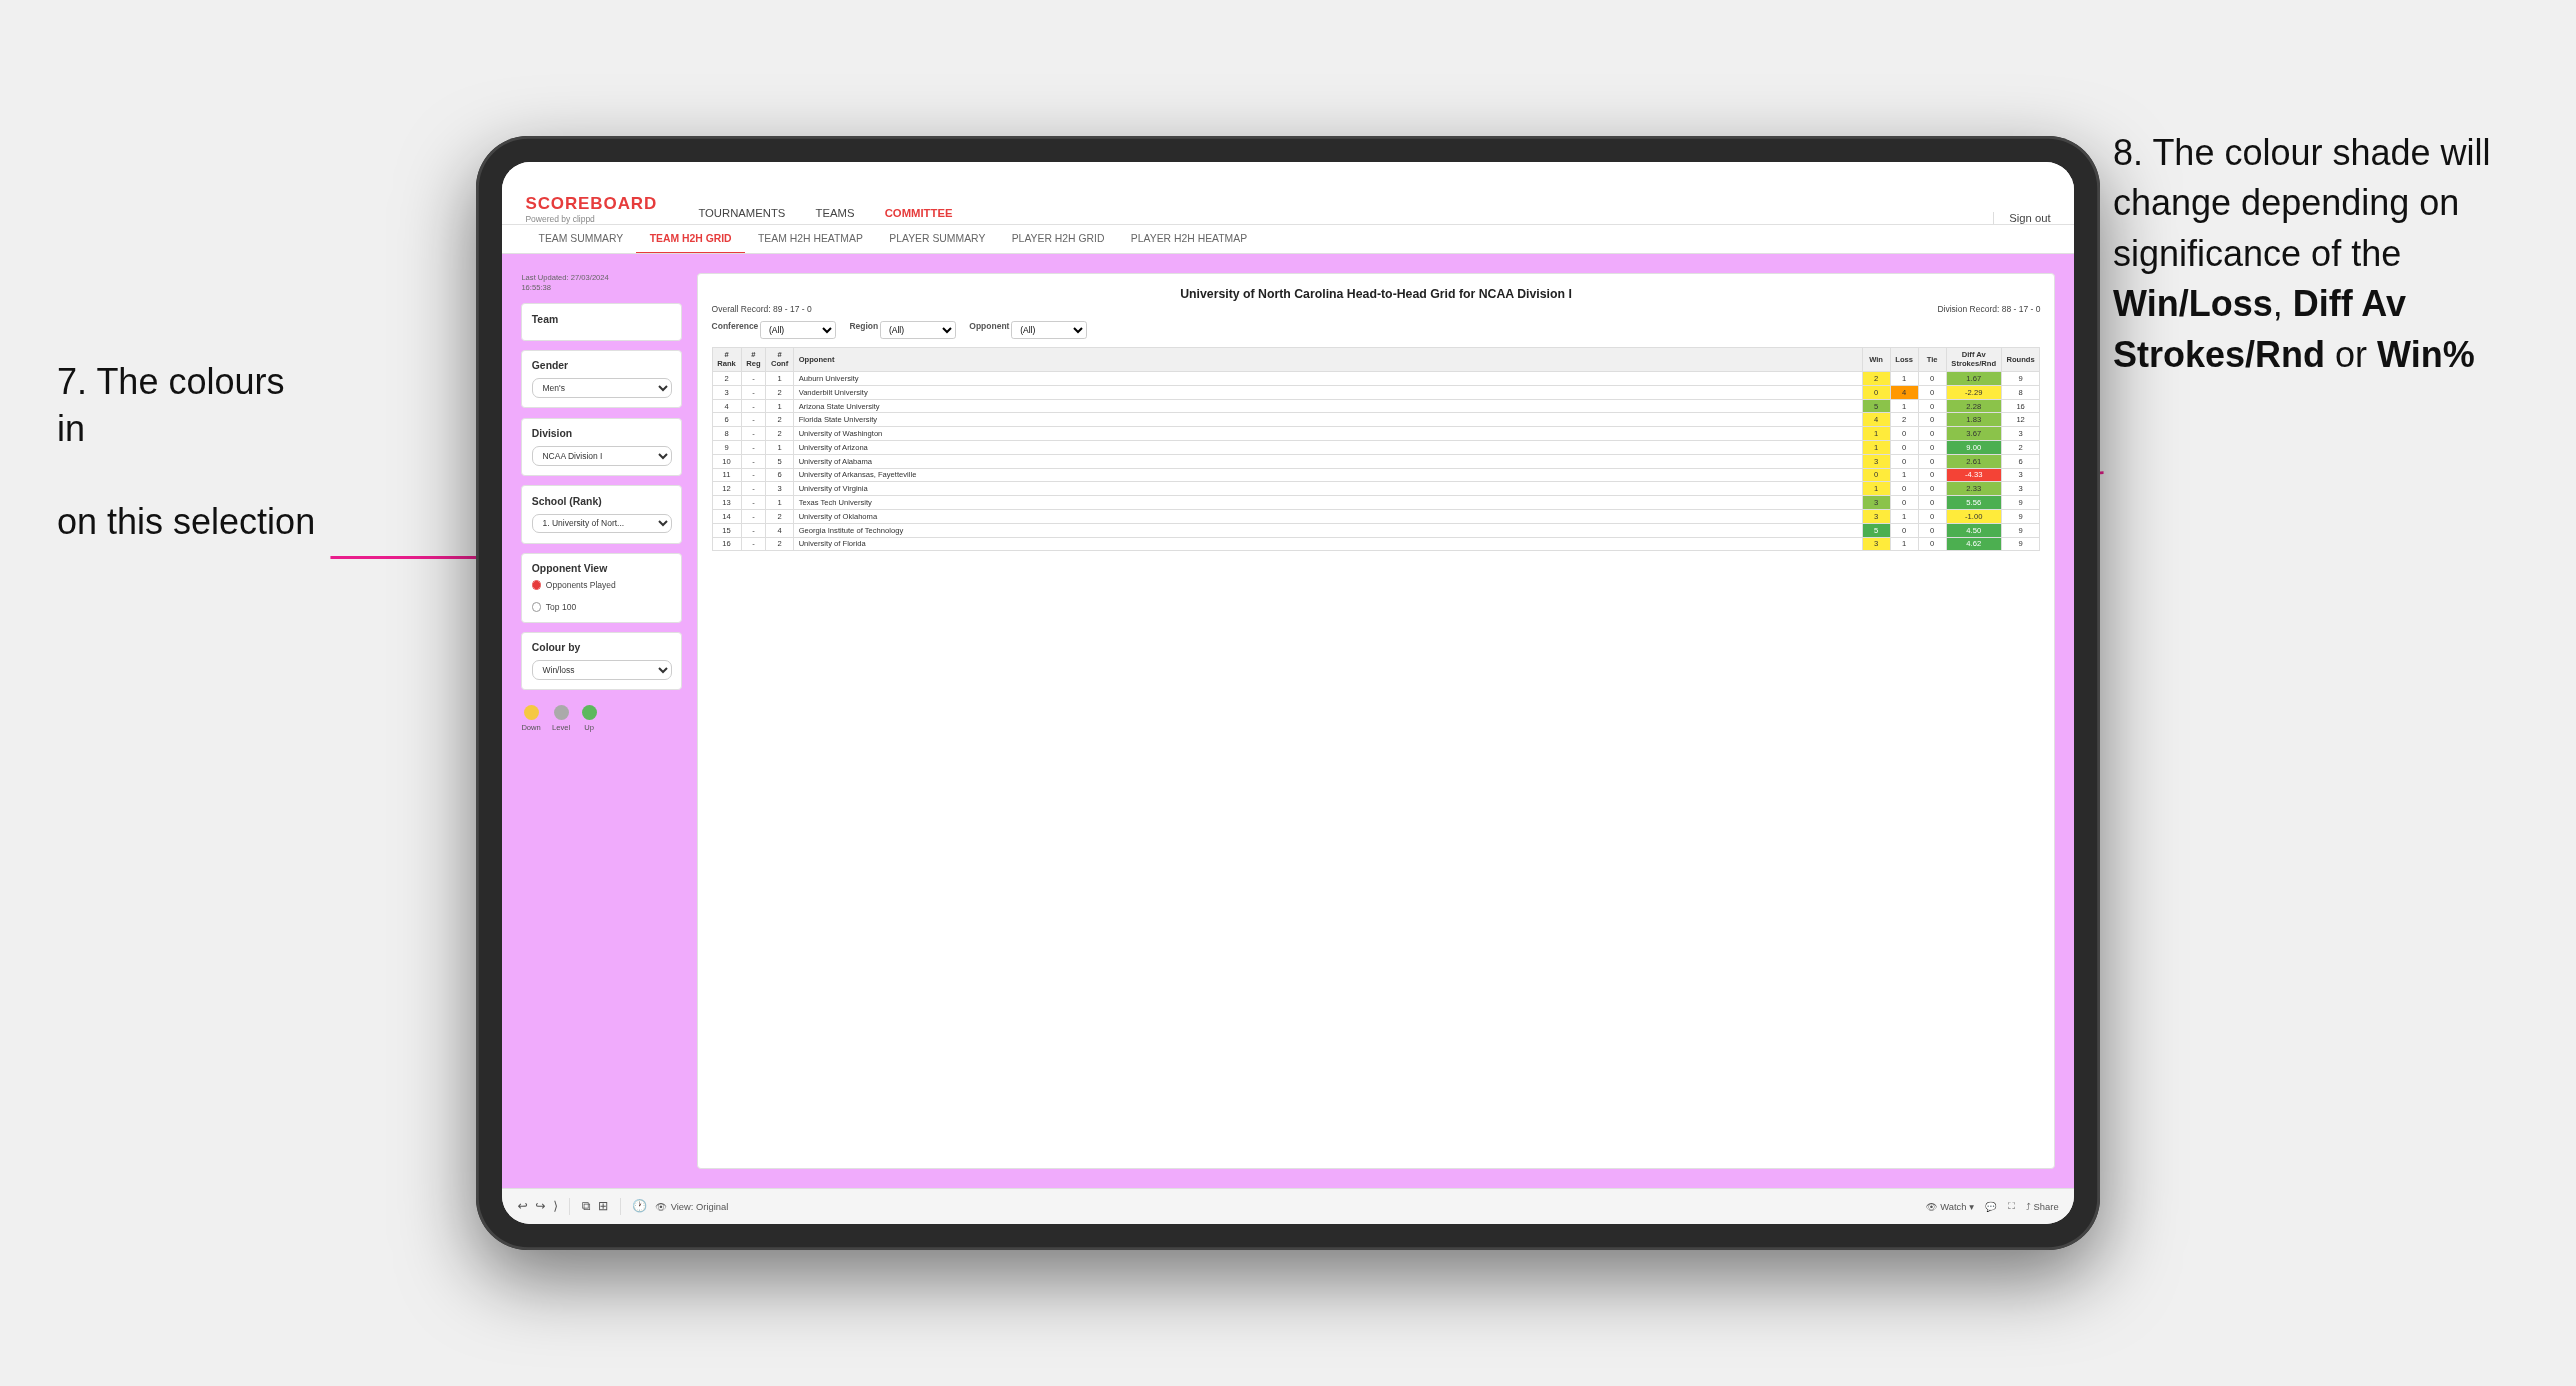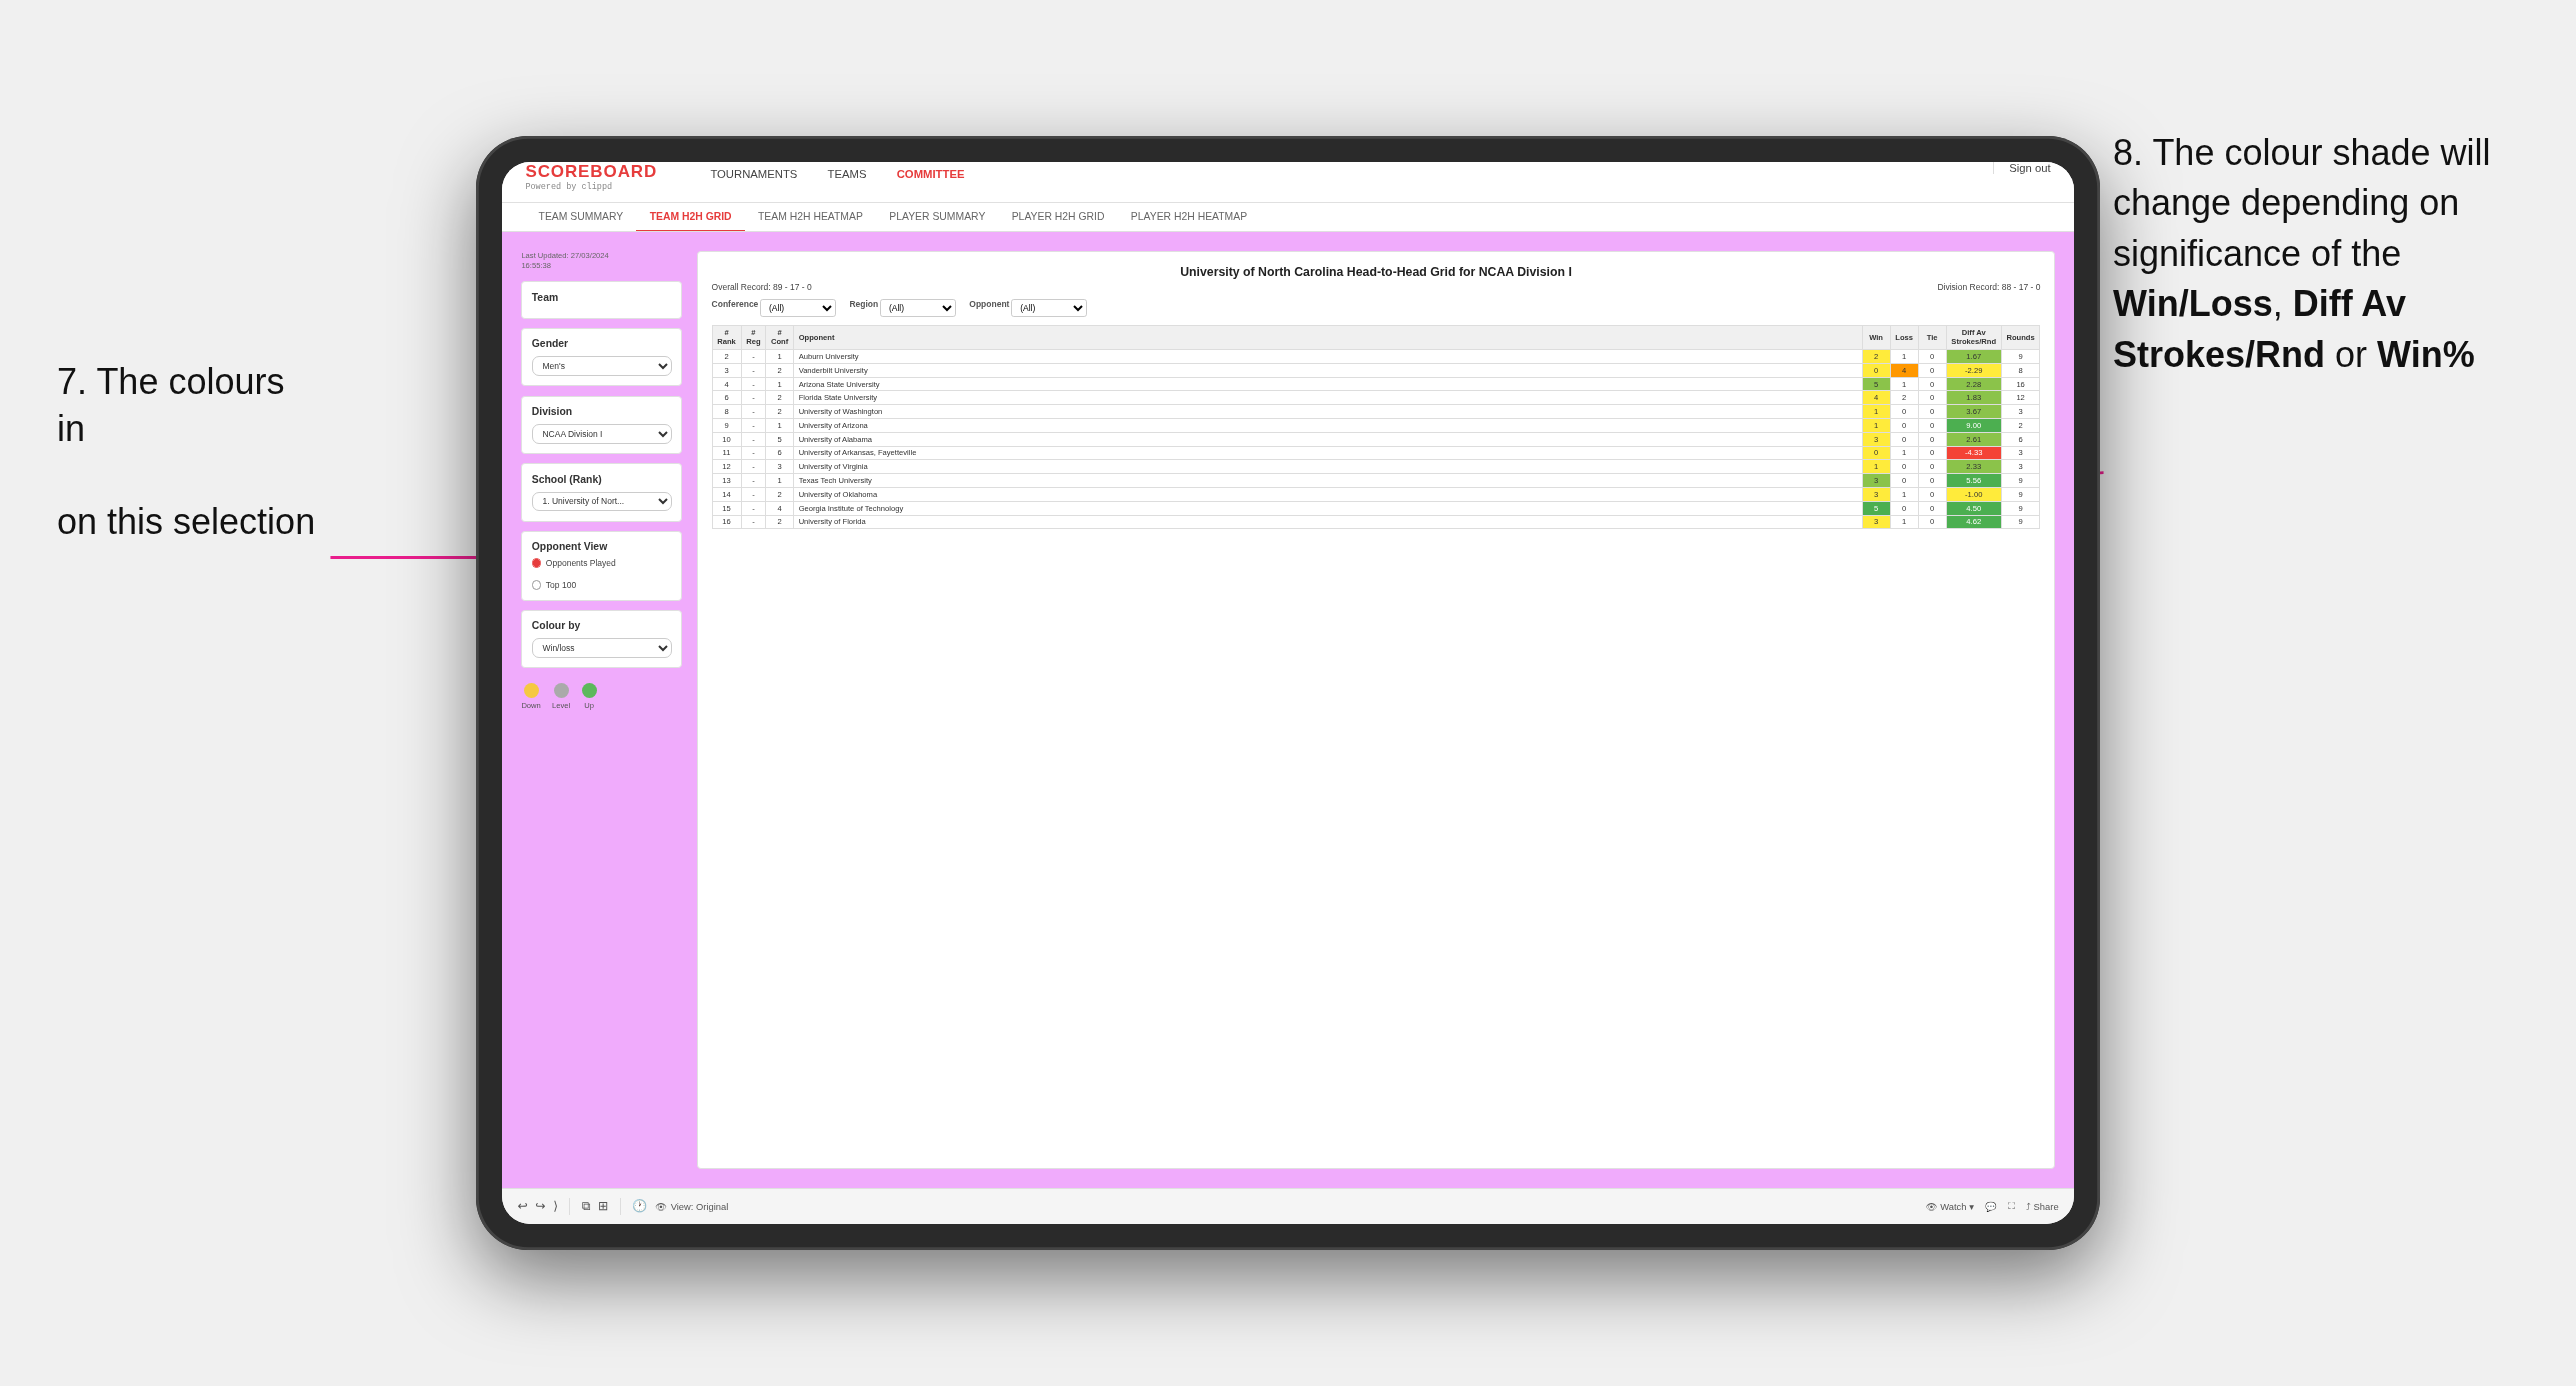--- a/index.html
+++ b/index.html
@@ -72,41 +72,39 @@
       overflow: hidden;
       display: flex;
       flex-direction: column;
     }
 
     
     .app-header {
       background: #fff;
       border-bottom: 0.9px solid #e0e0e0;
       display: flex;
-      align-items: flex-start;
+      align-items: flex-end;
       padding: 0 23px;
-      height: 41px;
+      height: 63px;
       flex-shrink: 0;
-      gap: 12px;
     }
     .logo-area {
       display: flex;
       flex-direction: column;
       margin-right: 28px;
     }
     .logo-text {
       font-size: 17px;
       font-weight: 700;
       color: #e63c3c;
       letter-spacing: 0.9px;
     }
     .logo-sub {
       font-size: 8.5px;
       color: #888;
-      font-family: Liberation Mono, monospace;
     }
     .nav-items {
       display: flex;
       gap: 3.8px;
       flex: 1;
     }
     .nav-item {
       padding: 5.7px 13.2px;
       font-size: 11.3px;
       font-weight: 500;

